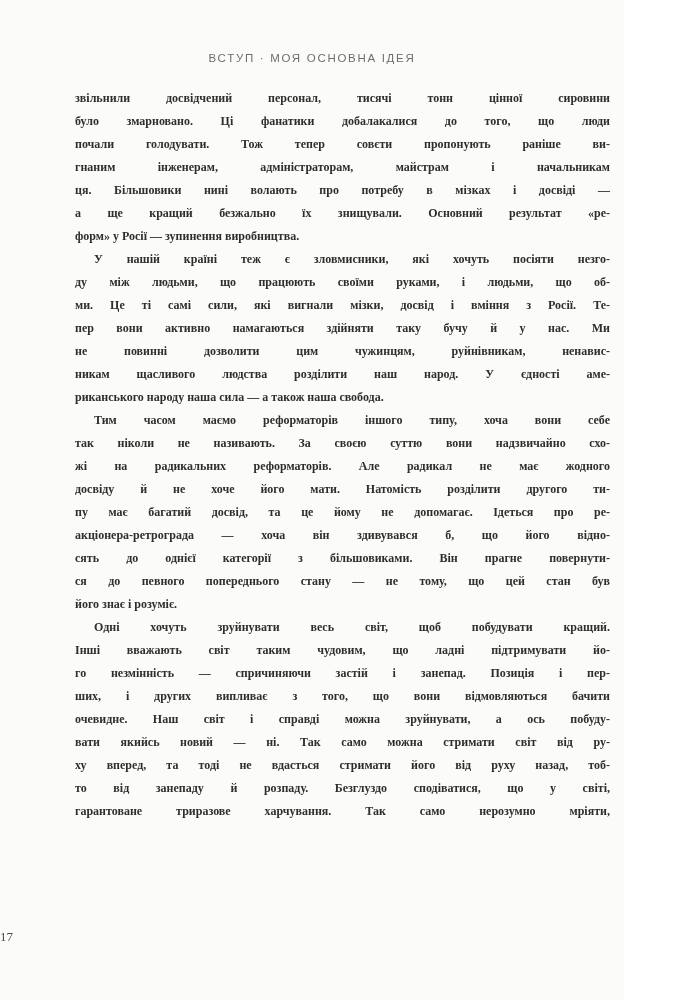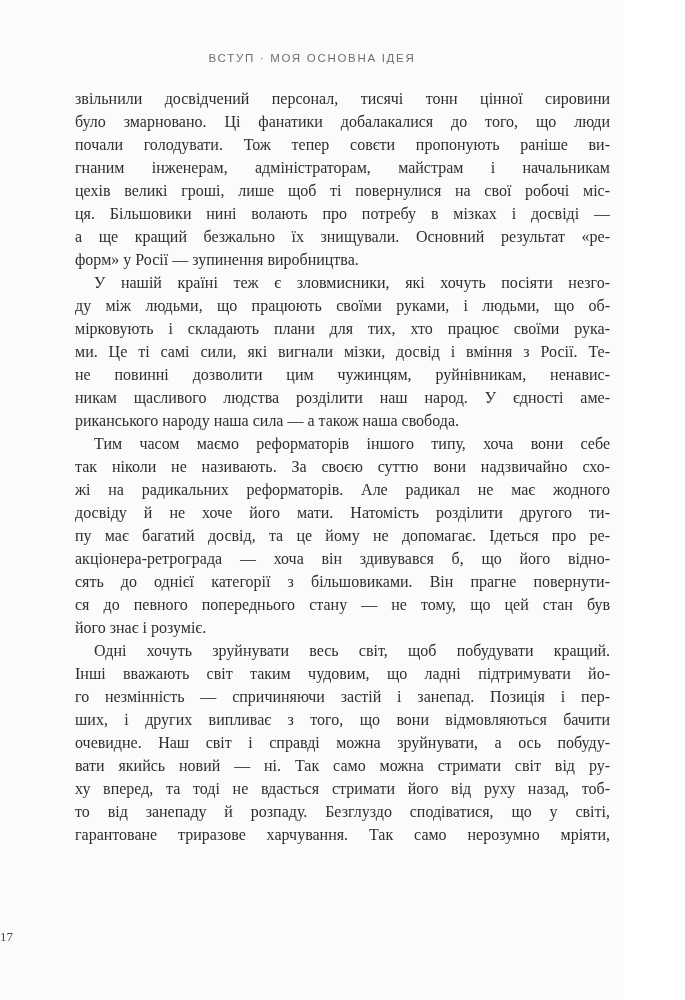--- a/index.html
+++ b/index.html
@@ -33,25 +33,26 @@
     left: 75px;
     width: 535px;
   }
   .paragraph {
     margin: 0;
     padding: 0;
   }
   .line {
     height: 23px;
     line-height: 23px;
-    font-size: 16px;
+    font-size: 12px;
     text-align: justify;
     text-align-last: justify;
     text-justify: inter-word;
     overflow: hidden;
+    font-weight: bold;
   }
   .line.indent {
     text-indent: 19px;
   }
   .line.para-end {
     text-align-last: left;
   }
   .page-number {
     position: absolute;
     top: 929px;
@@ -67,30 +68,29 @@
 
 <div class="page">
   <div class="running-head">ВСТУП · МОЯ ОСНОВНА ІДЕЯ</div>
 
   <div class="body-text" id="body-text">
       <div class="paragraph">
         <div class="line">звільнили досвідчений персонал, тисячі тонн цінної сировини</div>
         <div class="line">було змарновано. Ці фанатики добалакалися до того, що люди</div>
         <div class="line">почали голодувати. Тож тепер совєти пропонують раніше ви-</div>
         <div class="line">гнаним інженерам, адміністраторам, майстрам і начальникам</div>
-        <div class="line">цехів великі гроші, лише щоб ті повернулися на свої робочі міс-</div>
         <div class="line">ця. Більшовики нині волають про потребу в мізках і досвіді —</div>
         <div class="line">а ще кращий безжально їх знищували. Основний результат «ре-</div>
         <div class="line para-end">форм» у Росії — зупинення виробництва.</div>
       </div>
       <div class="paragraph">
         <div class="line indent">У нашій країні теж є зловмисники, які хочуть посіяти незго-</div>
         <div class="line">ду між людьми, що працюють своїми руками, і людьми, що об-</div>
-        <div class="line">мірковують і складають плани для тих, хто працює своїми рука-</div>
         <div class="line">ми. Це ті самі сили, які вигнали мізки, досвід і вміння з Росії. Те-</div>
+        <div class="line">пер вони активно намагаються здійняти таку бучу й у нас. Ми</div>
         <div class="line">не повинні дозволити цим чужинцям, руйнівникам, ненавис-</div>
         <div class="line">никам щасливого людства розділити наш народ. У єдності аме-</div>
         <div class="line para-end">риканського народу наша сила — а також наша свобода.</div>
       </div>
       <div class="paragraph">
         <div class="line indent">Тим часом маємо реформаторів іншого типу, хоча вони себе</div>
         <div class="line">так ніколи не називають. За своєю суттю вони надзвичайно схо-</div>
         <div class="line">жі на радикальних реформаторів. Але радикал не має жодного</div>
         <div class="line">досвіду й не хоче його мати. Натомість розділити другого ти-</div>
         <div class="line">пу має багатий досвід, та це йому не допомагає. Ідеться про ре-</div>

